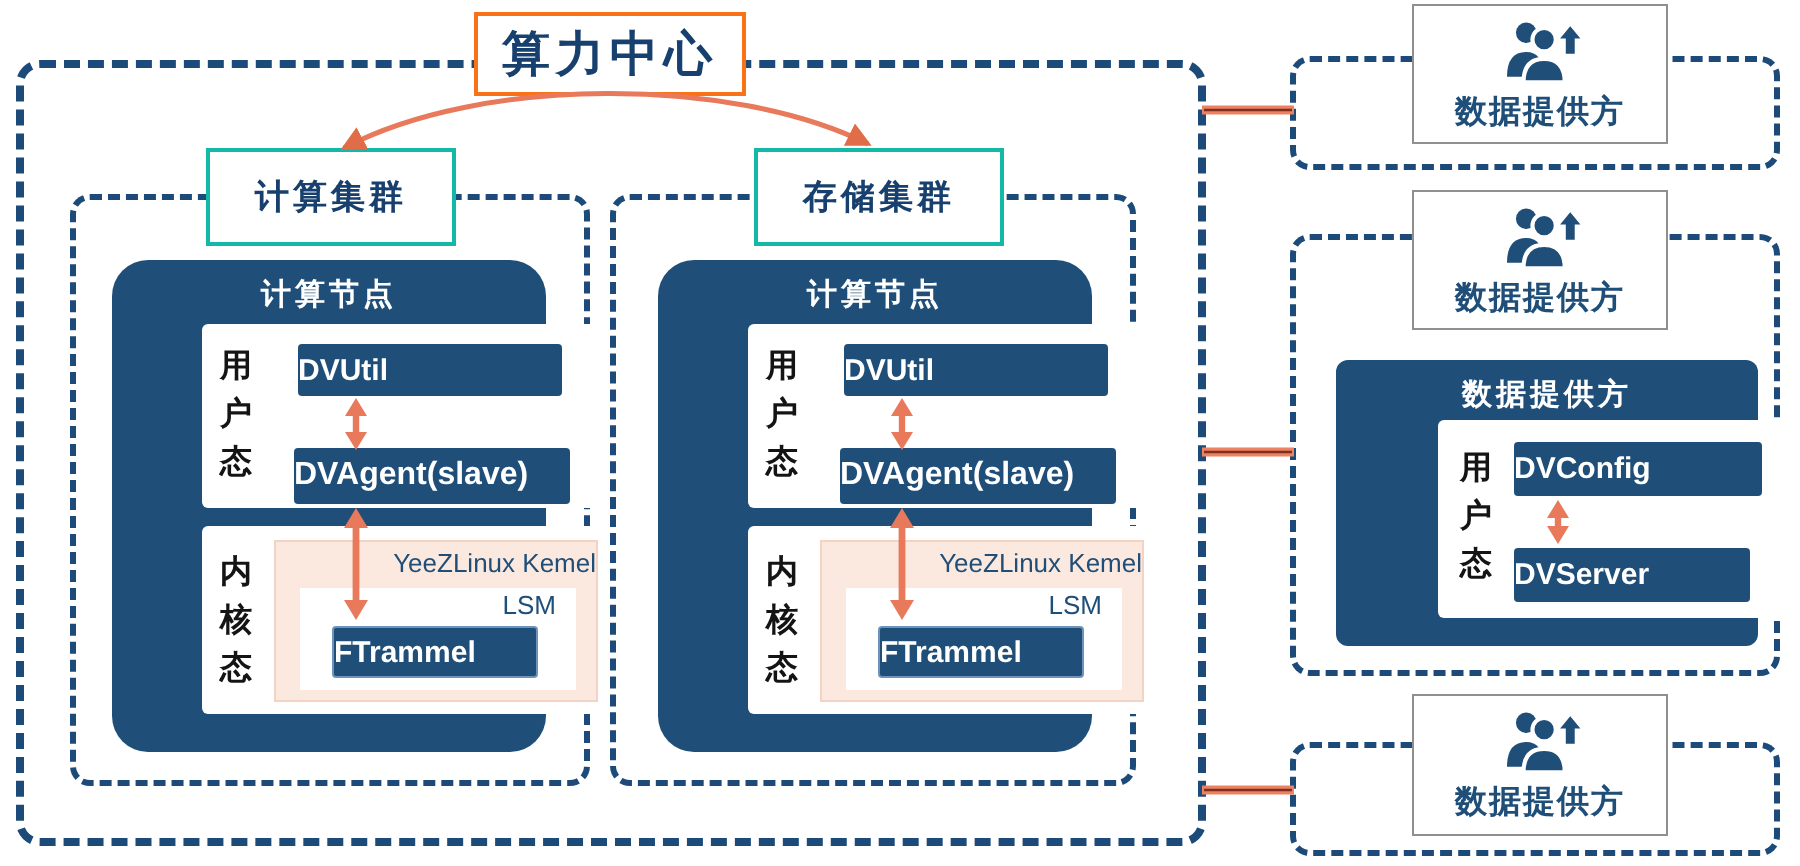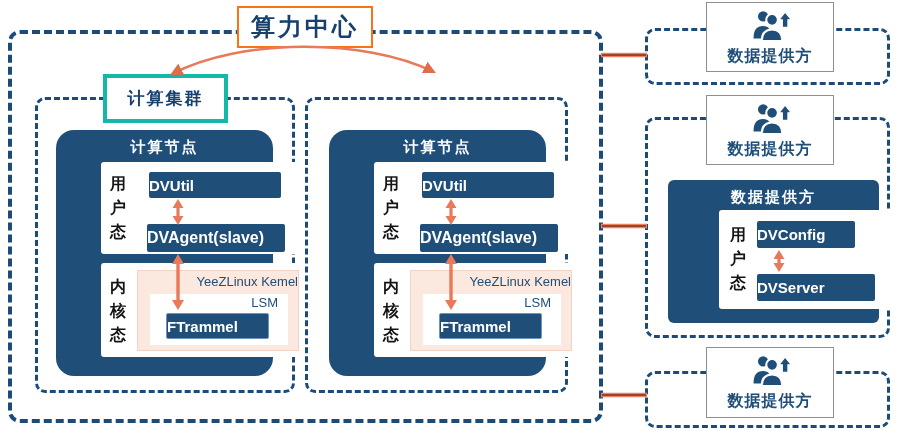--- a/index.html
+++ b/index.html
@@ -3,21 +3,21 @@
 <meta charset="utf-8">
 <style>
   html,body { margin:0; padding:0; background:#ffffff; }
   * { box-sizing:border-box; }
   .canvas {
     position:relative; width:900px; height:433px; background:#ffffff;
     font-family:"Liberation Sans", sans-serif; overflow:hidden;
   }
   .dashed { position:absolute; border:3px dashed #1C4B7A; border-radius:10px; background:transparent; }
   .big-dashed { border-width:4px; border-radius:12px; }
-  .wbox { position:absolute; background:#fff; border:4px solid #14b8a6; display:flex; align-items:center; justify-content:center; }
+  .wbox { position:absolute; background:#fff; border:2px solid #14b8a6; display:flex; align-items:center; justify-content:center; }
   .title-box { border:2px solid #f97316; font-size:24px; font-weight:bold; color:#17406E; letter-spacing:3px; }
   .cluster-label { font-size:17px; font-weight:bold; color:#17406E; letter-spacing:2px; }
   .node { position:absolute; width:217px; height:246px; background:#1F4E79; border-radius:18px; }
   .auth-node { position:absolute; left:668px; top:180px; width:211px; height:143px; background:#1F4E79; border-radius:6px; }
   .node-title { position:absolute; top:8px; left:0; width:100%; text-align:center; color:#ffffff; font-weight:bold; font-size:15px; letter-spacing:2px; }
   .panel { position:absolute; background:#ffffff; border-radius:3px;margin-left:37px; }
   .vlabel { position:absolute; width:20px; font-weight:bold; font-size:16px; color:#141414; line-height:1.5; text-align:center; word-break:break-all; }
   .bbox { position:absolute; background:#1F4E79; color:#ffffff; font-weight:bold; font-size:15px; display:flex; align-items:center; border-radius:2px; }
   .salmon { position:absolute; background:#FBE8DE; border:1px solid #F3D3C3; }
   .kernel-name { position:absolute; top:3px; left:0; width:100%; text-align:right; font-size:13px; color:#1F4E79;padding-left:16px; }
@@ -42,20 +42,23 @@
   <div class="dashed" style="left:645px; top:117px; width:245px; height:221px;"></div>
   <div class="dashed" style="left:645px; top:371px; width:245px; height:57px;"></div>
 
   <div class="wbox title-box" style="left:237px; top:6px; width:136px; height:42px;">
     <span>算力中心</span>
   </div>
 
   <div class="wbox" style="left:103px; top:74px; width:125px; height:49px;">
     <span class="cluster-label">计算集群</span>
   </div>
+  <div class="wbox" style="left:377px; top:74px; width:125px; height:49px;">
+    <span class="cluster-label">存储集群</span>
+  </div>
 
   <div class="node" style="left:56px; top:130px;">
     <div class="node-title">计算节点</div>
     <div class="panel" style="left:8px; top:32px; width:201px; height:92px;">
       <div class="vlabel" style="left:7px; top:10px;">用户态</div>
       <div class="bbox" style="left:48px; top:10px; width:132px; height:26px;">
         <span>DVUtil</span>
       </div>
       <div class="bbox" style="left:46px; top:62px; width:138px; height:28px; font-size:16px;">
         <span>DVAgent(slave)</span>
@@ -97,21 +100,21 @@
           </div>
         </div>
       </div>
     </div>
   </div>
 
   <div class="auth-node">
     <div class="node-title">数据提供方</div>
     <div class="panel" style="left:14px; top:30px; width:183px; height:99px;">
       <div class="vlabel" style="left:9px; top:13px;">用户态</div>
-      <div class="bbox" style="left:38px; top:11px; width:98px; height:27px;">
+      <div class="bbox" style="left:38px; top:11px; width:124px; height:27px;">
         <span>DVConfig</span>
       </div>
       <div class="bbox" style="left:38px; top:64px; width:118px; height:27px;">
         <span>DVServer</span>
       </div>
     </div>
   </div>
 
   <div class="provider" style="top:2px; height:70px;">
     <svg width="44" height="36" viewBox="0 0 64 52">

